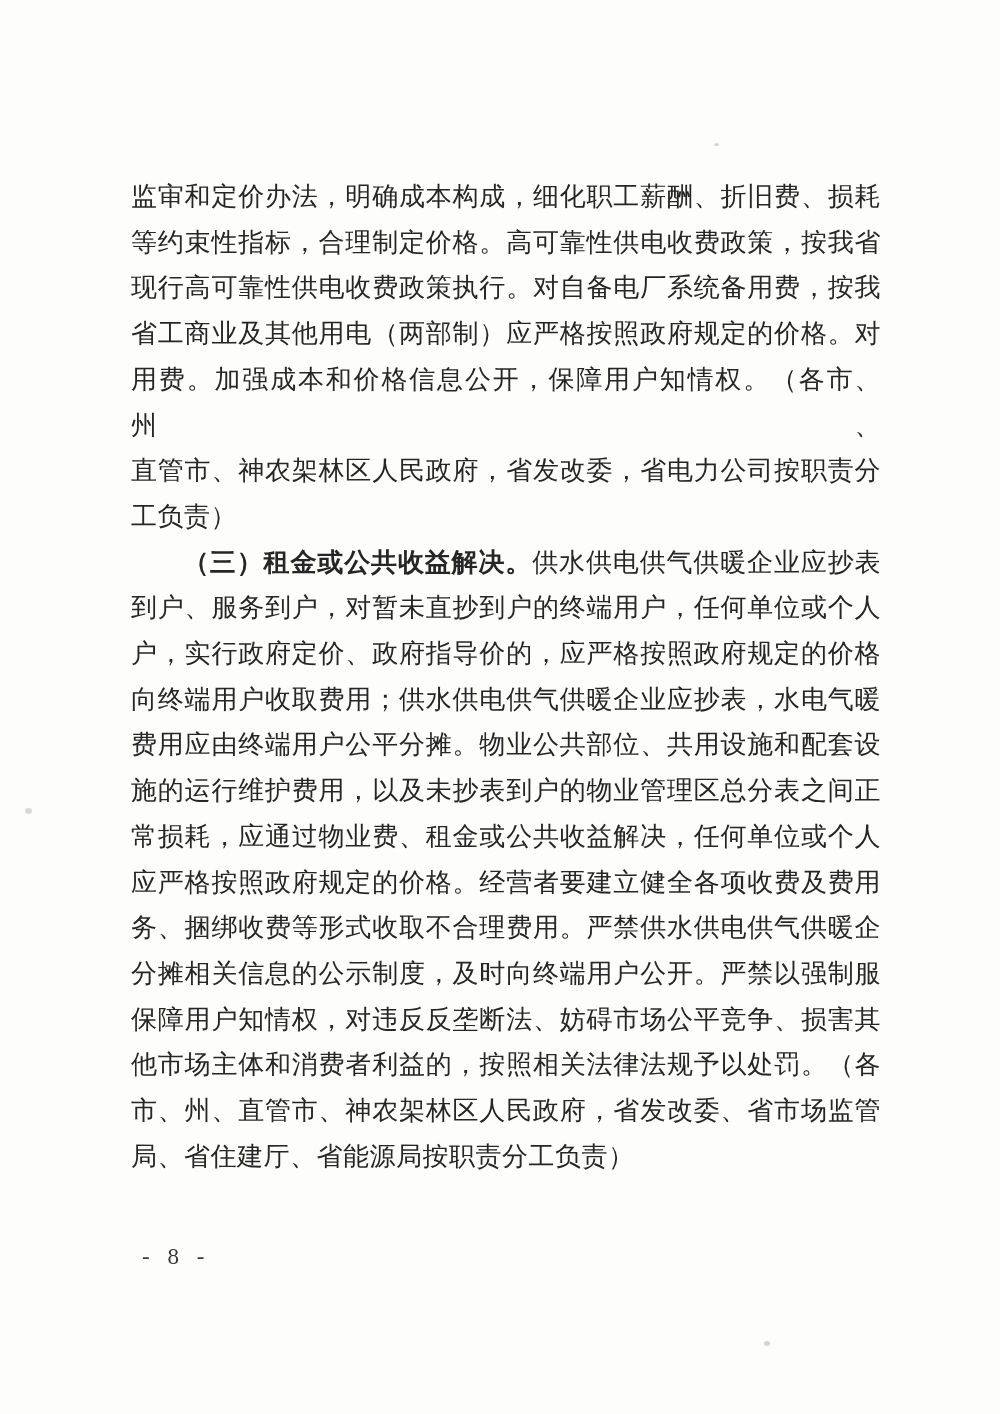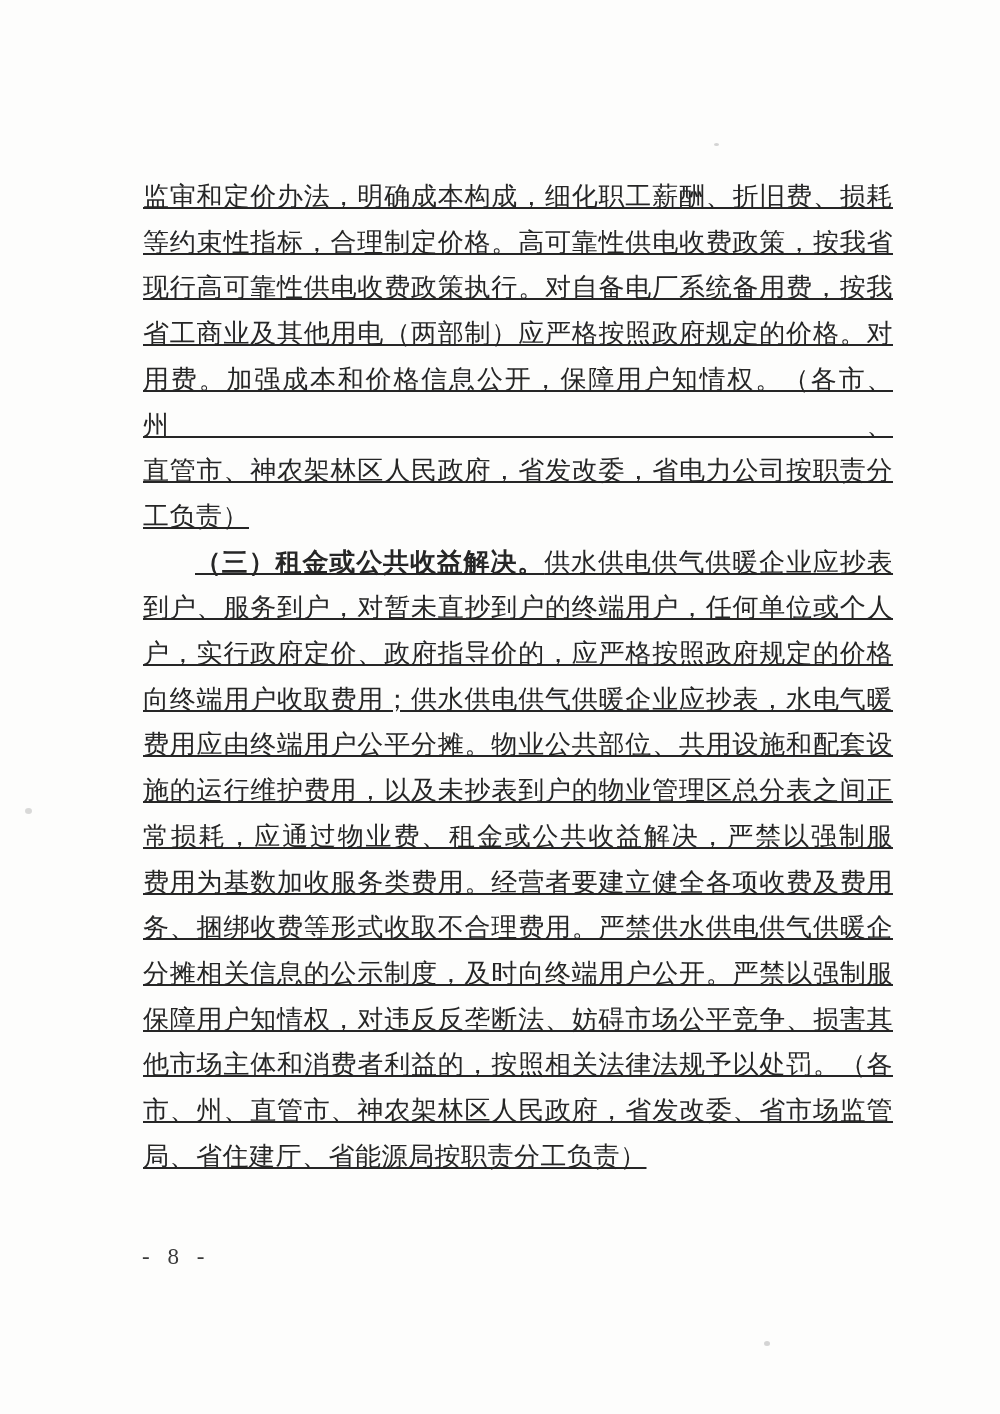--- a/index.html
+++ b/index.html
@@ -12,24 +12,23 @@
     width: 1000px;
     height: 1414px;
     margin: 0 auto;
     background: #fdfdfc;
     overflow: hidden;
     font-family: "Liberation Serif", "DejaVu Serif", serif;
     color: #262626;
   }
   .text-block {
     position: absolute;
-    left: 143px;
+    left: 131px;
     top: 174px;
     width: 750px;
-    text-decoration: underline;
   }
   .line {
     font-size: 26px;
     line-height: 45.7px;
     text-align: justify;
     text-align-last: justify;
     letter-spacing: 0.5px;
     white-space: normal;
   }
   .para[data-name="paragraph-continued"] .line:last-child,
@@ -78,22 +77,22 @@
       </div>
 
     <div class="para" data-name="paragraph-section-3">
       <div class="line first-line" data-name="section-first-line"><span class="section-heading" data-name="section-heading">（三）租金或公共收益解决。</span><span data-name="section-first-line-text">供水供电供气供暖企业应抄表</span></div>
       <div class="para-lines" data-name="paragraph-lines">
           <div class="line" data-name="text-line">到户、服务到户，对暂未直抄到户的终端用户，任何单位或个人</div>
           <div class="line" data-name="text-line">户，实行政府定价、政府指导价的，应严格按照政府规定的价格</div>
           <div class="line" data-name="text-line">向终端用户收取费用；供水供电供气供暖企业应抄表，水电气暖</div>
           <div class="line" data-name="text-line">费用应由终端用户公平分摊。物业公共部位、共用设施和配套设</div>
           <div class="line" data-name="text-line">施的运行维护费用，以及未抄表到户的物业管理区总分表之间正</div>
-          <div class="line" data-name="text-line">常损耗，应通过物业费、租金或公共收益解决，严禁以强制服</div>
-          <div class="line" data-name="text-line">费用为基数加收服务类费用。经营者要建立健全各项收费及费用</div>
+          <div class="line" data-name="text-line">常损耗，应通过物业费、租金或公共收益解决，任何单位或个人</div>
+          <div class="line" data-name="text-line">应严格按照政府规定的价格。经营者要建立健全各项收费及费用</div>
           <div class="line" data-name="text-line">务、捆绑收费等形式收取不合理费用。严禁供水供电供气供暖企</div>
           <div class="line" data-name="text-line">分摊相关信息的公示制度，及时向终端用户公开。严禁以强制服</div>
           <div class="line" data-name="text-line">保障用户知情权，对违反反垄断法、妨碍市场公平竞争、损害其</div>
           <div class="line" data-name="text-line">他市场主体和消费者利益的，按照相关法律法规予以处罚。（各</div>
           <div class="line" data-name="text-line">市、州、直管市、神农架林区人民政府，省发改委、省市场监管</div>
           <div class="line" data-name="text-line">局、省住建厅、省能源局按职责分工负责）</div>
         </div>
     </div>
 
   </div>

